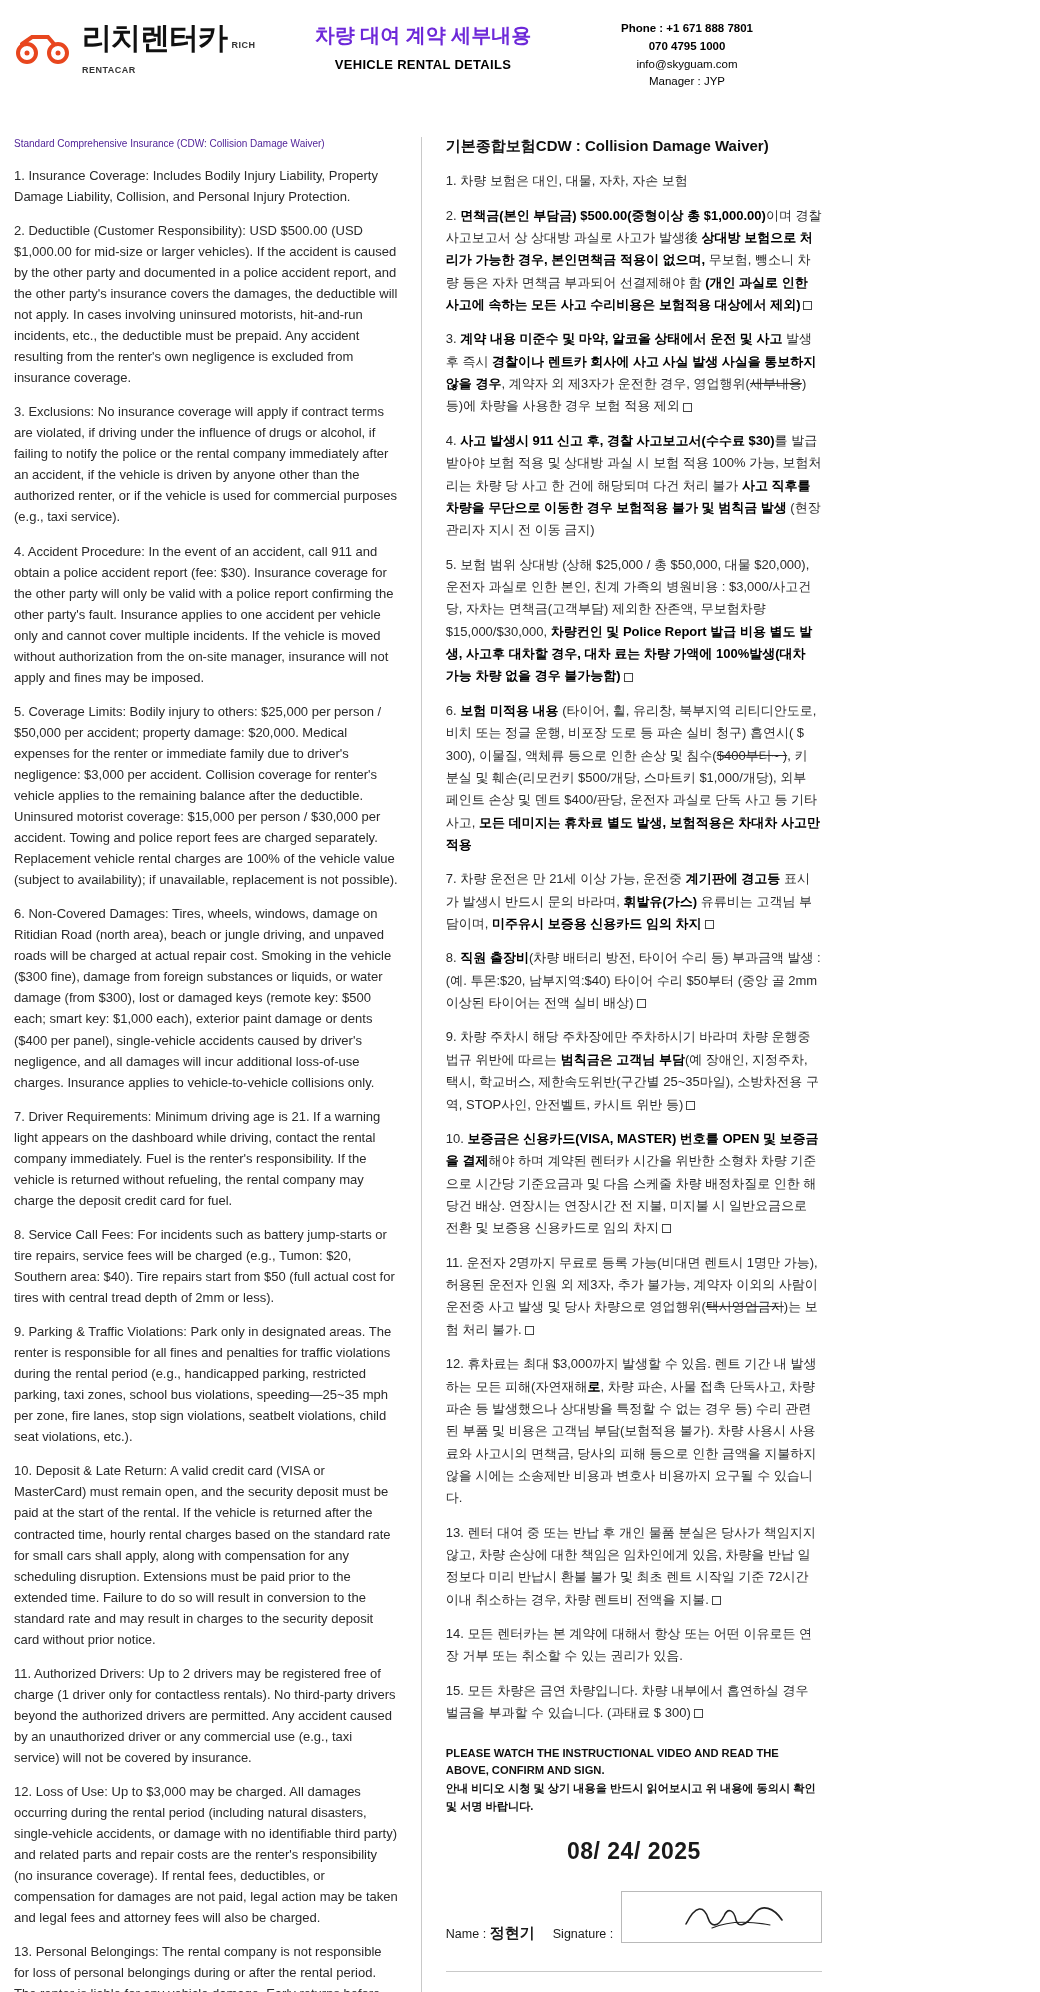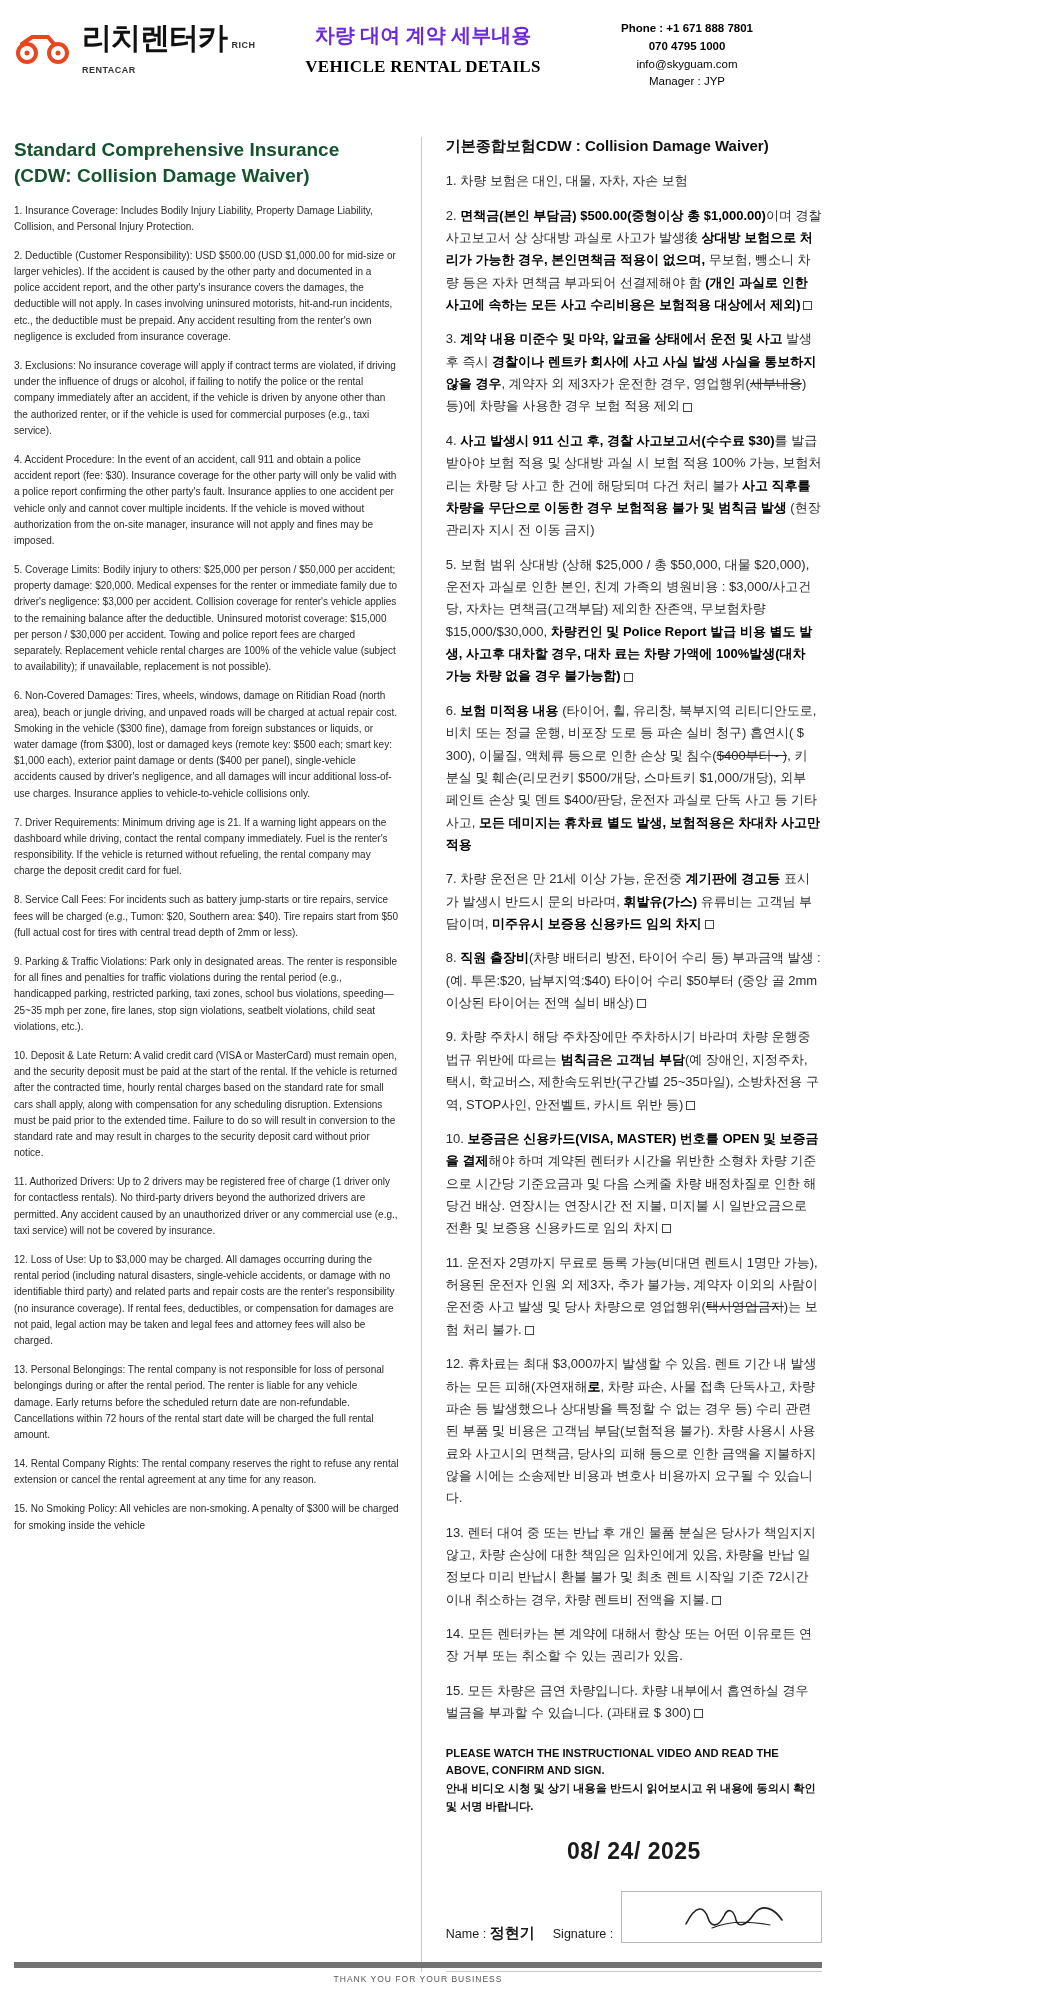--- a/index.html
+++ b/index.html
@@ -13,33 +13,33 @@
   .page { width:836px; min-height:1992px; position:relative; padding:0; }
 
   
   .header { display:flex; align-items:flex-start; padding:18px 24px 0 14px; }
   .logo-wrap { width:270px; display:flex; align-items:center; gap:6px; }
   .logo-mark { display:flex; align-items:center; }
   .logo-text-ko { font-size:30px; font-weight:bold; letter-spacing:-1px; color:#111; }
   .logo-text-en { font-size:9px; font-weight:bold; color:#333; letter-spacing:0.5px; margin-top:8px;}
   .title-wrap { flex:1; text-align:center; padding-top:4px; }
   .title-ko { font-size:20px; font-weight:bold; color:#6d28d9; letter-spacing:0px; }
-  .title-en { font-size:17px; font-weight:bold; color:#000; margin-top:8px; letter-spacing:0.3px;font-family:Liberation Serif, serif;}
+  .title-en { font-size:13px; font-weight:bold; color:#000; margin-top:8px; letter-spacing:0.3px;}
   .contact { width:250px; text-align:center; font-size:11.5px; line-height:1.55; font-weight:bold; color:#000; padding-top:2px;}
   .contact .soft { font-weight:normal; }
 
   
   .columns { display:flex; padding:46px 14px 0 14px; gap:0; }
   .col-left { width:510px; padding-right:22px; border-right:1px solid #c9c9c9; }
   .col-right { width:500px; padding-left:24px; }
 
-  .sec-title-en { font-size:19px; font-weight:bold; line-height:1.35; color:#14532d; margin:0 0 14px 0; }
+  .sec-title-en { font-size:10px; font-weight:normal; line-height:1.35; color:#4c1d95; margin:0 0 14px 0; }
   .sec-title-ko { font-size:15px; font-weight:bold; color:#111; margin:0 0 14px 0; }
 
-  .p-en { font-size:10px; line-height:1.62; color:#2a2a2a; margin:0 0 13px 0; text-align:left; }
+  .p-en { font-size:13px; line-height:1.62; color:#2a2a2a; margin:0 0 13px 0; text-align:left; }
   .p-ko { font-size:13px; line-height:1.72; color:#2a2a2a; margin:0 0 12px 0; }
   .p-ko b { font-weight:bold; color:#000; }
   .p-ko .strike { text-decoration:line-through; }
 
   .chk {
     display:inline-block; width:9px; height:9px;
     border:1px solid #444; vertical-align:middle; margin-left:3px;
     background:#fff;
   }
 

